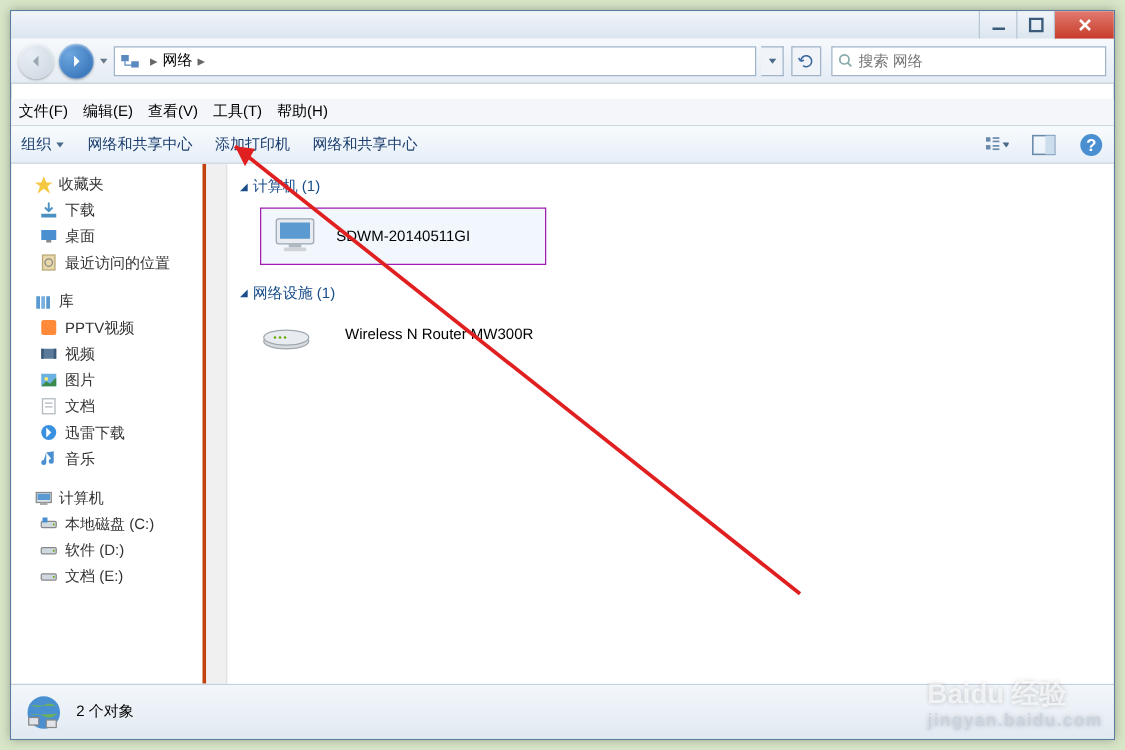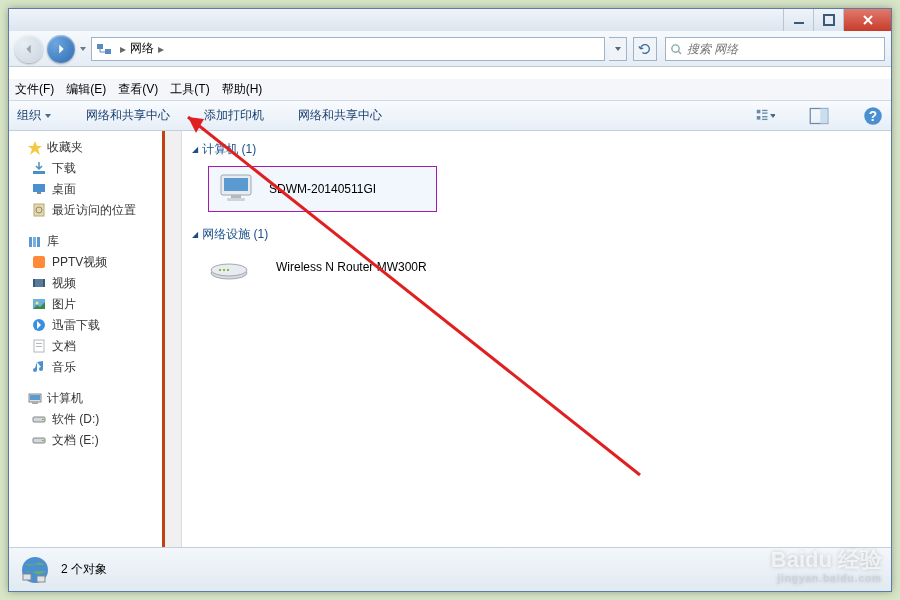--- a/index.html
+++ b/index.html
@@ -13,25 +13,25 @@
 .nav-back, .nav-fwd { width:28px; height:28px; border-radius:50%; background: radial-gradient(circle at 30% 30%, #6ea6e0, #2d6bb0); display:flex; align-items:center; justify-content:center; box-shadow: inset 0 1px 2px rgba(255,255,255,0.6), 0 1px 2px rgba(0,0,0,0.3); }
 .nav-back.dis { background: radial-gradient(circle at 30% 30%, #e8eef4, #cbd5df); }
 .nav-back svg, .nav-fwd svg { width:14px; height:14px; fill:#fff; }
 .nav-back.dis svg { fill:#9aa6b2; }
 .addressbar { flex:1; height:24px; border:1px solid #9fb4c9; background:#fff; display:flex; align-items:center; padding:0 4px; font-size:12px; }
 .addressbar .netico { width:16px; height:16px; margin-right:4px; }
 .addressbar .sep { margin:0 4px; color:#666; }
 .addr-drop { width:18px; height:24px; border:1px solid #9fb4c9; border-left:none; background:#f0f4f8; display:flex; align-items:center; justify-content:center; }
 .refresh { width:24px; height:24px; border:1px solid #9fb4c9; background:#f0f4f8; margin-left:2px; display:flex; align-items:center; justify-content:center; }
 .searchbox { width:220px; height:24px; border:1px solid #9fb4c9; background:#fff; margin-left:4px; display:flex; align-items:center; padding:0 4px; }
-.searchbox input { border:none; outline:none; font-size:12px; color:#888; width:100%; font-style:italic; }
+.searchbox input { border:none; outline:none; font-size:12px; color:#888; width:100%; }
 .searchbox .mag { width:14px; height:14px; margin-right:4px; }
 .menubar { height:22px; background:#f4f6f9; border-bottom:1px solid #d0d8e0; display:flex; align-items:center; padding:0 6px; gap:12px; font-size:12px;margin-top:12px; }
 .menubar span { cursor:default; }
-.toolbar { height:30px; background: linear-gradient(to bottom,#f8fbfe,#e6eef7); border-bottom:1px solid #c4d0dc; display:flex; align-items:center; padding:0 8px; gap:34px; font-size:12px; color:#1a3e6e; }
+.toolbar { height:30px; background: linear-gradient(to bottom,#f8fbfe,#e6eef7); border-bottom:1px solid #c4d0dc; display:flex; align-items:center; padding:0 8px; gap:18px; font-size:12px; color:#1a3e6e; }
 .toolbar .org { display:flex; align-items:center; gap:3px; }
 .toolbar .spacer { flex:1; }
 .toolbar .ticon { width:20px; height:20px; display:flex; align-items:center; justify-content:center; }
 .body { flex:1; display:flex; overflow:hidden; }
 .sidebar { width:156px; background:#fff; border-right:3px solid #c2410c; overflow-y:auto; padding:6px 0; font-size:12px; }
 .sidebar .grp { margin-bottom:10px; }
 .sidebar .hdr { display:flex; align-items:center; gap:4px; padding:2px 6px; color:#333; }
 .sidebar .hdr .tri { width:8px; font-size:8px; color:#7a8a9a; }
 .sidebar .item { display:flex; align-items:flex-start; gap:5px; padding:2px 6px 2px 22px; color:#333; }
 .sidebar .ico { width:16px; height:16px; display:inline-flex; align-items:center; justify-content:center; }
@@ -39,21 +39,21 @@
 .content { flex:1; background:#fff; padding:6px 10px; font-size:12px; position:relative; }
 .section-hdr { color:#1a4e8a; padding:4px 0; display:flex; align-items:center; gap:4px; }
 .section-hdr .tri { font-size:8px; }
 .item-box { display:inline-flex; align-items:center; gap:10px; border:1px solid #a21caf; background:#f2f7fd; padding:6px 60px 6px 8px; margin:4px 0 10px 16px; }
 .item-plain { display:flex; align-items:center; gap:26px; margin:4px 0 0 16px; }
 .thumb { width:42px; height:32px; display:flex; align-items:center; justify-content:center; }
 .statusbar { height:44px; background: linear-gradient(to bottom,#f3f7fb,#e1e9f1); border-top:1px solid #c4d0dc; display:flex; align-items:center; padding:0 10px; gap:10px; font-size:12px; }
 .statusbar .globe { width:32px; height:32px; }
 .arrow-overlay { position:absolute; left:170px; top:105px; pointer-events:none; }
 .watermark { position:absolute; right:18px; bottom:16px; color:rgba(255,255,255,0.65); font-size:22px; font-weight:bold; pointer-events:none; text-shadow:0 0 4px rgba(0,0,0,0.2); font-family: "Microsoft YaHei"; margin-top: 20px; }
-.watermark .sub { font-size:10px; letter-spacing:1px; display:block; text-align:right; color:rgba(200,210,220,0.8); margin-top:-2px;}
+.watermark .sub { font-size:14px; letter-spacing:1px; display:block; text-align:right; color:rgba(200,210,220,0.8); margin-top:-2px;}
 </style>
 </head>
 <body>
 
 <div class="window">
 
   <div class="titlebar">
     <div class="btn">
         <svg viewBox="0 0 12 12">
           <rect x="1" y="8" width="10" height="2" fill="#3a5a7a"></rect>
@@ -236,56 +236,66 @@
                 <rect x="2" y="3" width="12" height="10" fill="#6ab0e0"></rect>
                 <circle cx="6" cy="7" r="1.5" fill="#ffea6a"></circle>
                 <path d="M2 13 l4 -4 l3 2 l5 -5 v7 z" fill="#3a8a4a"></path>
               </svg>
             </span>
             <span>图片</span>
           </div>
         <div class="item">
             <span class="ico">
               <svg viewBox="0 0 16 16">
-                <circle cx="8" cy="8" r="6" fill="#3a90e0"></circle>
-                <path d="M6 4 l4 4 l-4 4" fill="#fff"></path>
-              </svg>
-            </span>
-            <span>迅雷下载</span>
-          </div>
-        <div class="item">
-            <span class="ico">
-              <svg viewBox="0 0 16 16">
                 <rect x="3" y="2" width="10" height="12" fill="#fff" stroke="#b0b8c0"></rect>
                 <rect x="5" y="5" width="6" height="1" fill="#b0b8c0"></rect>
                 <rect x="5" y="8" width="6" height="1" fill="#b0b8c0"></rect>
               </svg>
             </span>
             <span>文档</span>
           </div>
         <div class="item">
             <span class="ico">
               <svg viewBox="0 0 16 16">
+                <circle cx="8" cy="8" r="6" fill="#3a90e0"></circle>
+                <path d="M6 4 l4 4 l-4 4" fill="#fff"></path>
+              </svg>
+            </span>
+            <span>迅雷下载</span>
+          </div>
+        <div class="item">
+            <span class="ico">
+              <svg viewBox="0 0 16 16">
                 <path d="M6 3 v8 a2 2 0 1 1 -2 -2 M6 3 l6 -1 v8 a2 2 0 1 1 -2 -2" fill="#4a90d0"></path>
               </svg>
             </span>
             <span>音乐</span>
           </div>
       </div>
       <div class="grp">
         <div class="hdr">
             <span class="tri"></span>
             <span class="ico">
               <svg viewBox="0 0 16 16">
                 <rect x="2" y="3" width="12" height="8" fill="#d8e0e8" stroke="#888"></rect>
                 <rect x="3" y="4" width="10" height="5" fill="#5a9ad0"></rect>
                 <rect x="5" y="11" width="6" height="2" fill="#aaa"></rect>
               </svg>
             </span>
             <span>计算机</span>
+          </div>
+        <div class="item">
+            <span class="ico">
+              <svg viewBox="0 0 16 16">
+                <rect x="2" y="6" width="12" height="5" rx="1" fill="#d0d8e0" stroke="#888"></rect>
+                <rect x="3" y="3" width="4" height="4" fill="#4a90d0"></rect>
+                <circle cx="12" cy="8.5" r="0.8" fill="#6a0"></circle>
+              </svg>
+            </span>
+            <span>本地磁盘 (C:)</span>
           </div>
         <div class="item">
             <span class="ico">
               <svg viewBox="0 0 16 16">
                 <rect x="2" y="6" width="12" height="5" rx="1" fill="#d0d8e0" stroke="#888"></rect>
                 <circle cx="12" cy="8.5" r="0.8" fill="#6a0"></circle>
               </svg>
             </span>
             <span>软件 (D:)</span>
           </div>

